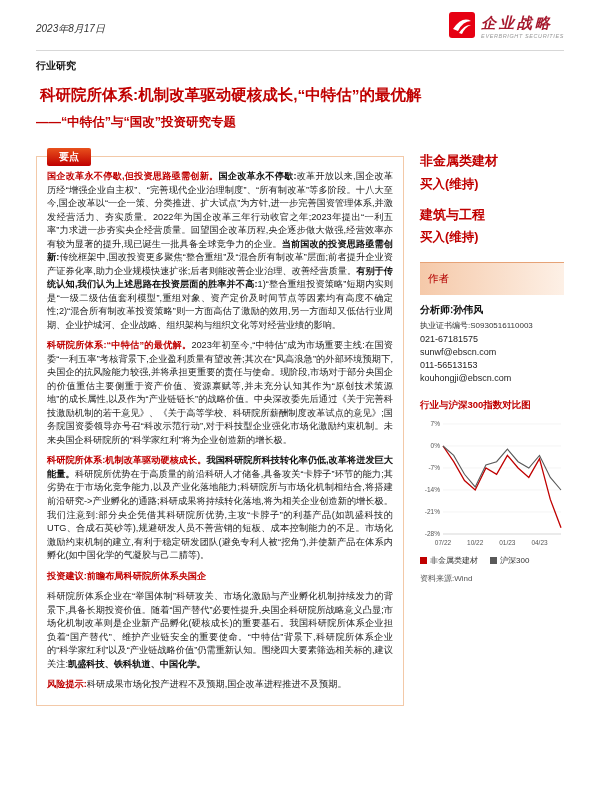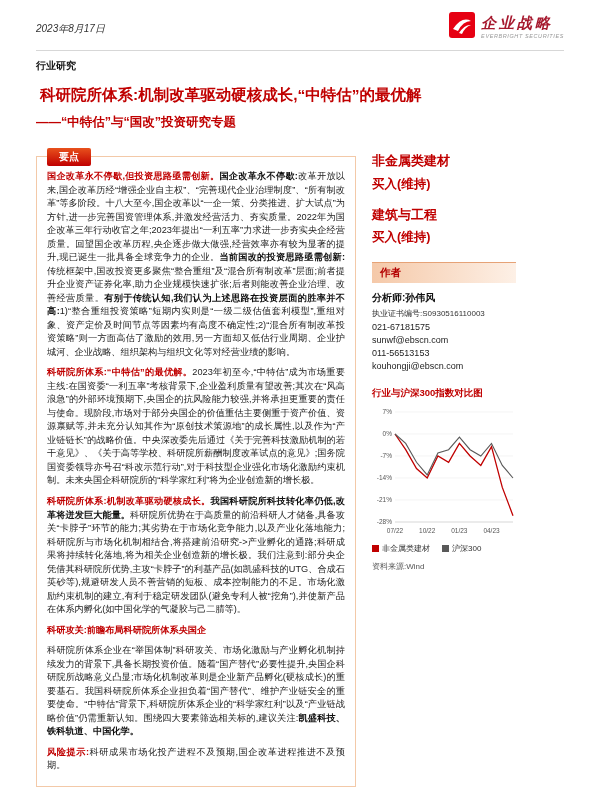--- a/index.html
+++ b/index.html
@@ -10,34 +10,34 @@
   .date{font-size:10px;color:#333;margin-top:10px;}
   .brand{display:flex;align-items:center;gap:6px;}
   .brand-text{display:flex;flex-direction:column;line-height:1.1;}
   .brand-name{font-size:15px;font-weight:bold;color:#a6192e;letter-spacing:3px;}
   .brand-sub{font-size:5.5px;color:#999;letter-spacing:0.6px;margin-top:2px;}
   .header-rule{border-top:1px solid #d7d7d7;margin:2px 0 8px 0;}
   .category{font-size:10px;font-weight:bold;color:#111;margin:2px 0 12px 0;}
   .title{font-size:15.5px;font-weight:bold;color:#c00000;margin:0 0 9px 4px;line-height:1.3;}
   .subtitle{font-size:12.5px;font-weight:bold;color:#c00000;margin:0 0 16px 0;}
   .columns{display:flex;gap:16px;align-items:flex-start;}
-  .main-col{width:320px;}
+  .main-col{width:368px;}
   .side-col{width:144px;flex-shrink:0;}
   .kp-box{border:1px solid #f3c9a8;position:relative;padding:13px 10px 6px 10px;margin-top:9px;}
   .kp-tab{position:absolute;top:-9px;left:10px;background:linear-gradient(180deg,#e8511c,#c00000);
           color:#fff;font-size:10px;font-weight:bold;padding:2px 12px;border-radius:2px;}
   .kp-para{font-size:9.2px;line-height:1.47;text-align:justify;margin:0 0 7px 0;color:#222;}
   .kp-heading{margin-top:2px;}
   .seg-red-bold{color:#c00000;font-weight:bold;}
   .seg-bold{font-weight:bold;color:#111;margin-top:24px;}
   .rating-industry{font-size:13px;font-weight:bold;color:#c00000;line-height:1.2;margin-top:14px;}
   .rating-action{font-size:12.5px;font-weight:bold;color:#c00000;margin:7px 0 10px 0;}
   .author-card{margin-top:16px;}
-  .author-header{background:linear-gradient(90deg,#f5c9a9,#fdf0e6);color:#b30000;font-weight:bold;
-                 font-size:10.5px;padding:3px 8px;margin-bottom:8px;border-top:1px solid #e6a276;}
+  .author-header{background:linear-gradient(90deg,#f5c9a9,#fdf0e6);color:#b30000;font-weight:normal;
+                 font-size:10.5px;padding:9px 8px;margin-bottom:8px;border-top:1px solid #e6a276;}
   .a-line{font-size:9px;margin:3px 0;color:#222;}
   .a-bold{font-weight:bold;font-size:10px;color:#111;}
   .a-small{font-size:8px;color:#333;}
   .a-mail{color:#222;text-decoration:none;}
   .chart-card{margin-top:16px;}
   .chart-title{color:#c00000;font-weight:bold;font-size:9.5px;margin-bottom:6px;}
   .legend{display:flex;gap:12px;font-size:8px;align-items:center;margin-top:3px;color:#333;}
   .legend-item{display:flex;align-items:center;}
   .swatch{display:inline-block;width:7px;height:7px;margin-right:3px;background:#999;}
   .chart-source{font-size:8px;color:#555;margin-top:7px;}
@@ -74,21 +74,21 @@
 
     <div class="columns">
 
       <div class="main-col">
         <div class="kp-box">
           <div class="kp-tab">要点</div>
           <div id="paragraphs">
               <p class="kp-para"><span class="seg-red-bold">国企改革永不停歇,但投资思路亟需创新。</span><span class="seg-bold">国企改革永不停歇:</span><span>改革开放以来,国企改革历经“增强企业自主权”、“完善现代企业治理制度”、“所有制改革”等多阶段。十八大至今,国企改革以“一企一策、分类推进、扩大试点”为方针,进一步完善国资管理体系,并激发经营活力、夯实质量。2022年为国企改革三年行动收官之年;2023年提出“一利五率”力求进一步夯实央企经营质量。回望国企改革历程,央企逐步做大做强,经营效率亦有较为显著的提升,现已诞生一批具备全球竞争力的企业。</span><span class="seg-bold">当前国改的投资思路亟需创新:</span><span>传统框架中,国改投资更多聚焦“整合重组”及“混合所有制改革”层面;前者提升企业资产证券化率,助力企业规模快速扩张;后者则能改善企业治理、改善经营质量。</span><span class="seg-bold">有别于传统认知,我们认为上述思路在投资层面的胜率并不高:</span><span>1)“整合重组投资策略”短期内实则是“一级二级估值套利模型”,重组对象、资产定价及时间节点等因素均有高度不确定性;2)“混合所有制改革投资策略”则一方面高估了激励的效用,另一方面却又低估行业周期、企业护城河、企业战略、组织架构与组织文化等对经营业绩的影响。</span></p>
               <p class="kp-para"><span class="seg-red-bold">科研院所体系:“中特估”的最优解。</span><span>2023年初至今,“中特估”成为市场重要主线:在国资委“一利五率”考核背景下,企业盈利质量有望改善;其次在“风高浪急”的外部环境预期下,央国企的抗风险能力较强,并将承担更重要的责任与使命。现阶段,市场对于部分央国企的价值重估主要侧重于资产价值、资源禀赋等,并未充分认知其作为“原创技术策源地”的成长属性,以及作为“产业链链长”的战略价值。中央深改委先后通过《关于完善科技激励机制的若干意见》、《关于高等学校、科研院所薪酬制度改革试点的意见》;国务院国资委领导亦号召“科改示范行动”,对于科技型企业强化市场化激励约束机制。未来央国企科研院所的“科学家红利”将为企业创造新的增长极。</span></p>
               <p class="kp-para"><span class="seg-red-bold">科研院所体系:机制改革驱动硬核成长。</span><span class="seg-bold">我国科研院所科技转化率仍低,改革将迸发巨大能量。</span><span>科研院所优势在于高质量的前沿科研人才储备,具备攻关“卡脖子”环节的能力;其劣势在于市场化竞争能力,以及产业化落地能力;科研院所与市场化机制相结合,将搭建前沿研究-&gt;产业孵化的通路;科研成果将持续转化落地,将为相关企业创造新的增长极。我们注意到:部分央企凭借其科研院所优势,主攻“卡脖子”的利基产品(如凯盛科技的UTG、合成石英砂等),规避研发人员不善营销的短板、成本控制能力的不足。市场化激励约束机制的建立,有利于稳定研发团队(避免专利人被“挖角”),并使新产品在体系内孵化(如中国化学的气凝胶与己二腈等)。</span></p>
-              <p class="kp-para kp-heading"><span class="seg-red-bold">科研攻关:前瞻布局科研院所体系央国企</span></p>
+              <p class="kp-para kp-heading"><span class="seg-red-bold">投资建议:前瞻布局科研院所体系央国企</span></p>
               <p class="kp-para"><span>科研院所体系企业在“举国体制”科研攻关、市场化激励与产业孵化机制持续发力的背景下,具备长期投资价值。随着“国产替代”必要性提升,央国企科研院所战略意义凸显;市场化机制改革则是企业新产品孵化(硬核成长)的重要基石。我国科研院所体系企业担负着“国产替代”、维护产业链安全的重要使命。“中特估”背景下,科研院所体系企业的“科学家红利”以及“产业链战略价值”仍需重新认知。围绕四大要素筛选相关标的,建议关注:</span><span class="seg-bold">凯盛科技、铁科轨道、中国化学。</span></p>
               <p class="kp-para"><span class="seg-red-bold">风险提示:</span><span>科研成果市场化投产进程不及预期,国企改革进程推进不及预期。</span></p>
             </div>
         </div>
       </div>
 
       <div class="side-col">
 
         <div>
           <div class="rating-industry" style="margin-top:6px">非金属类建材</div>

